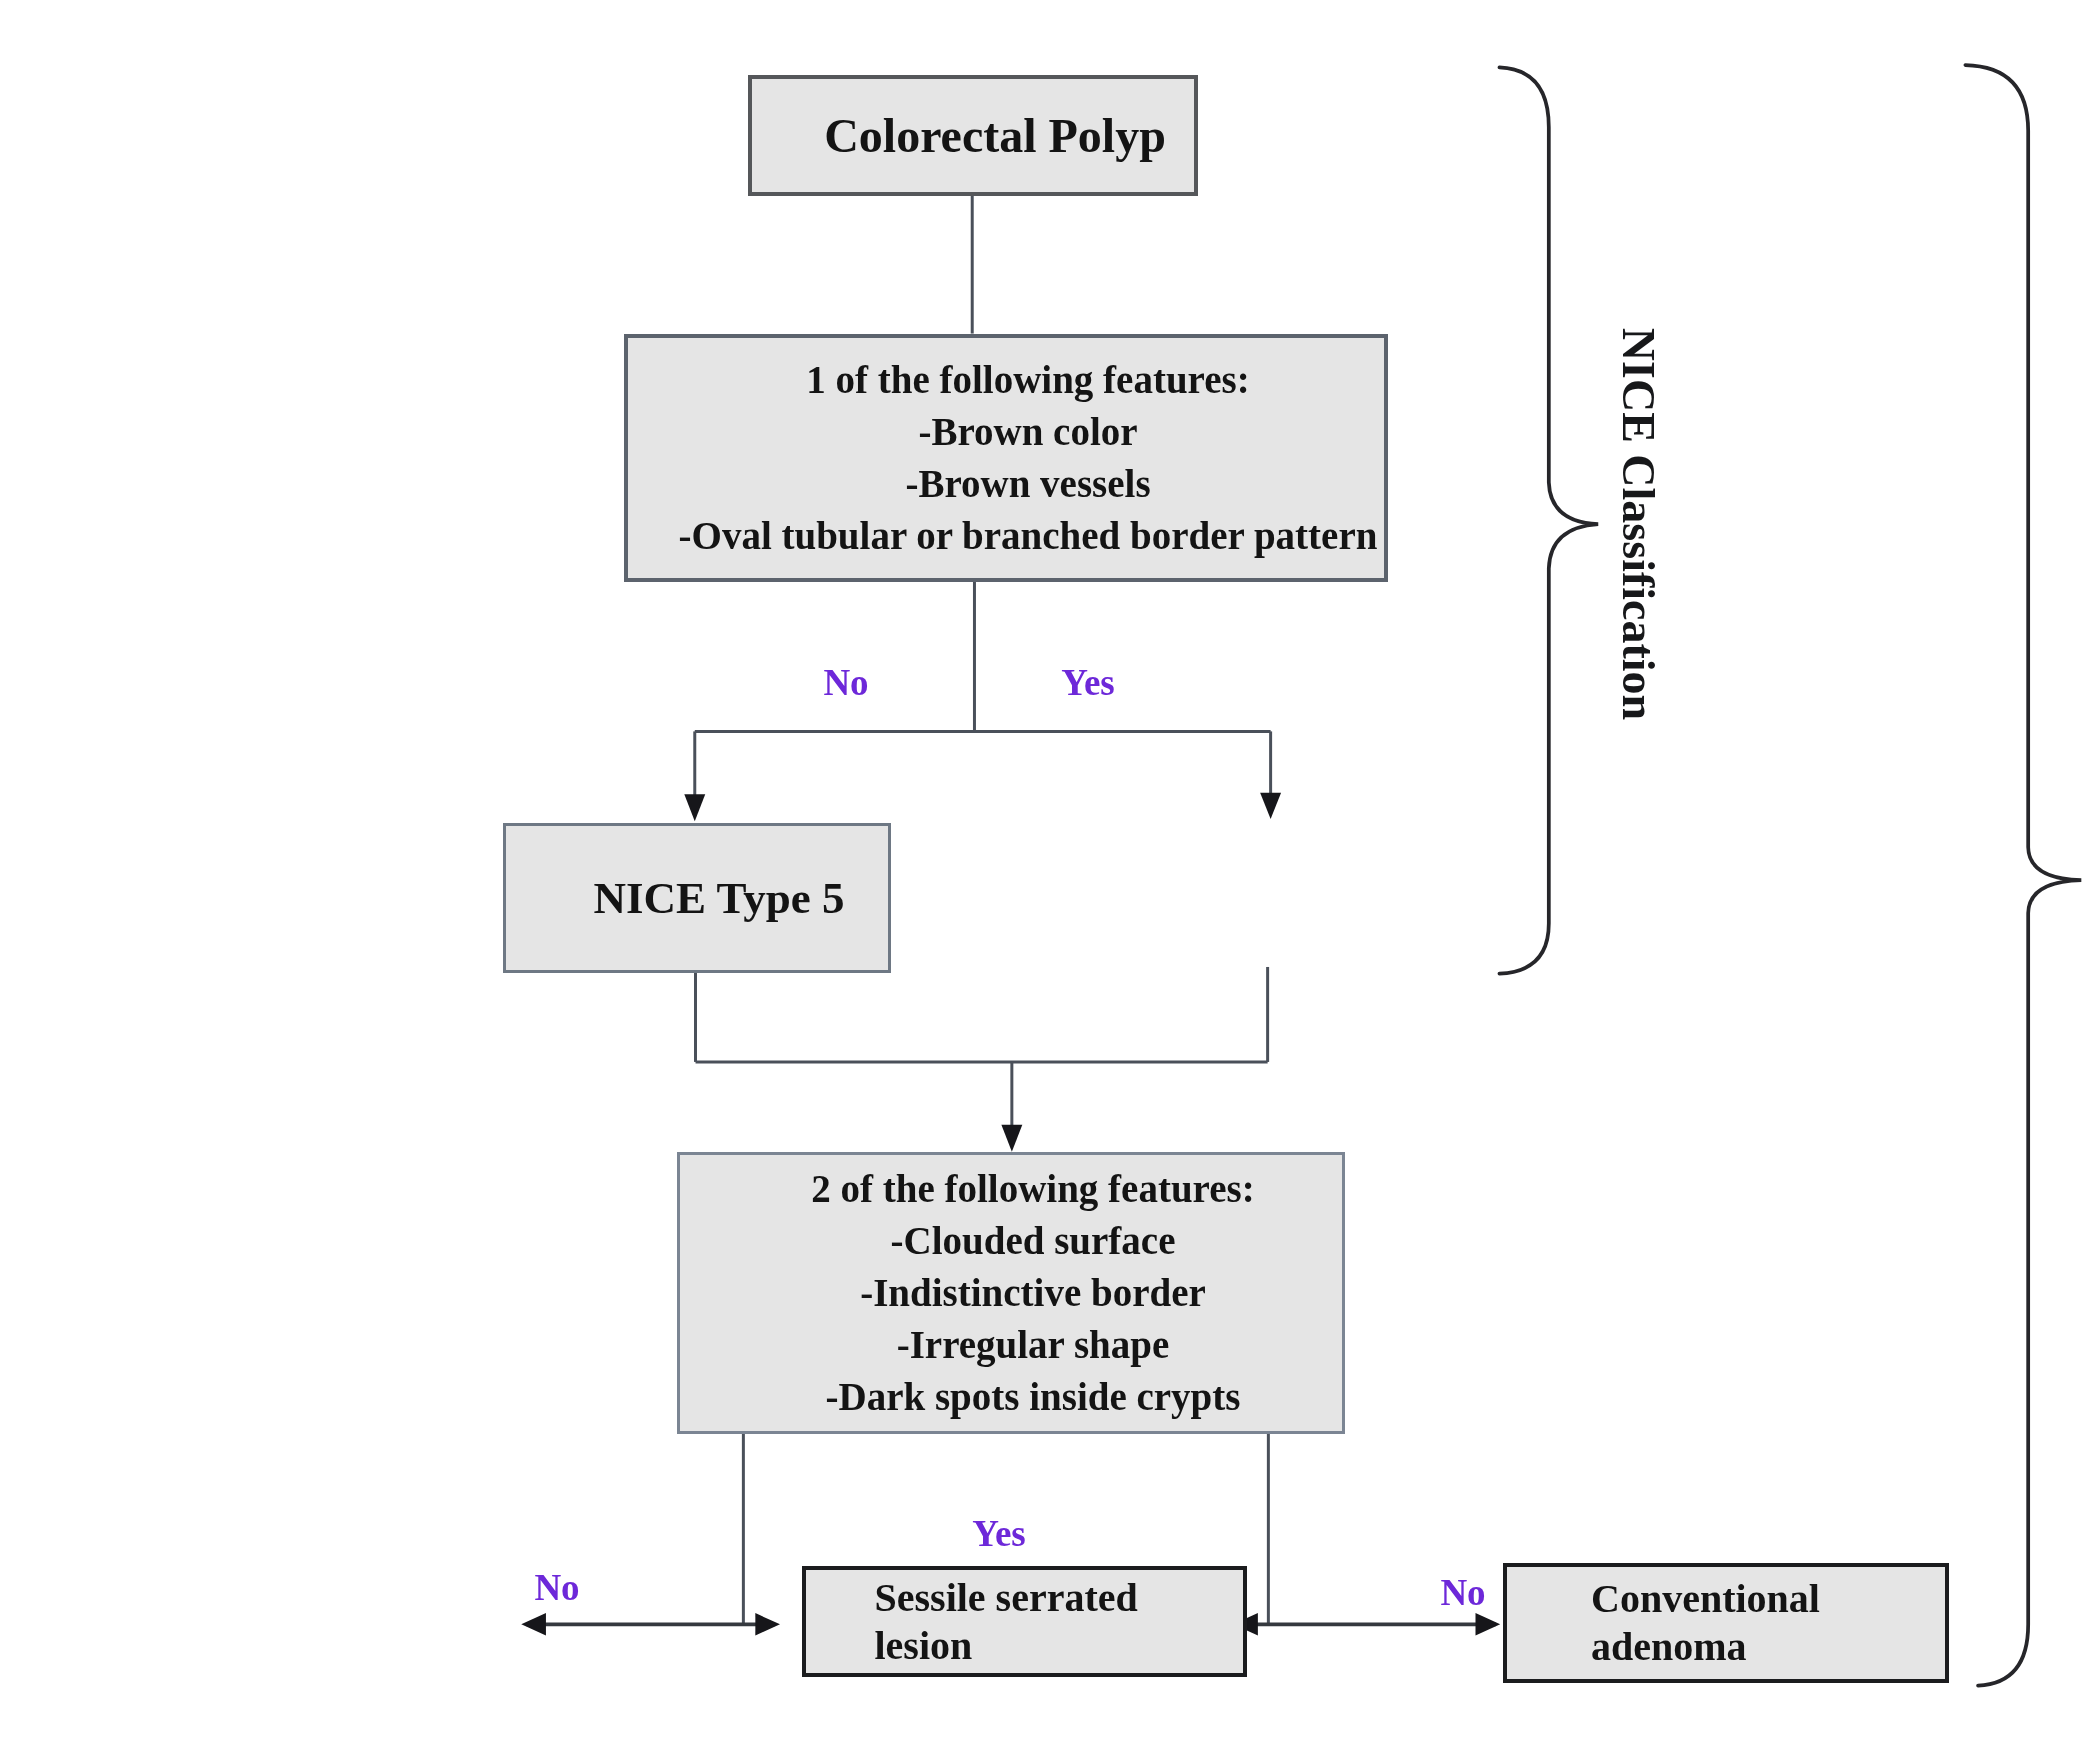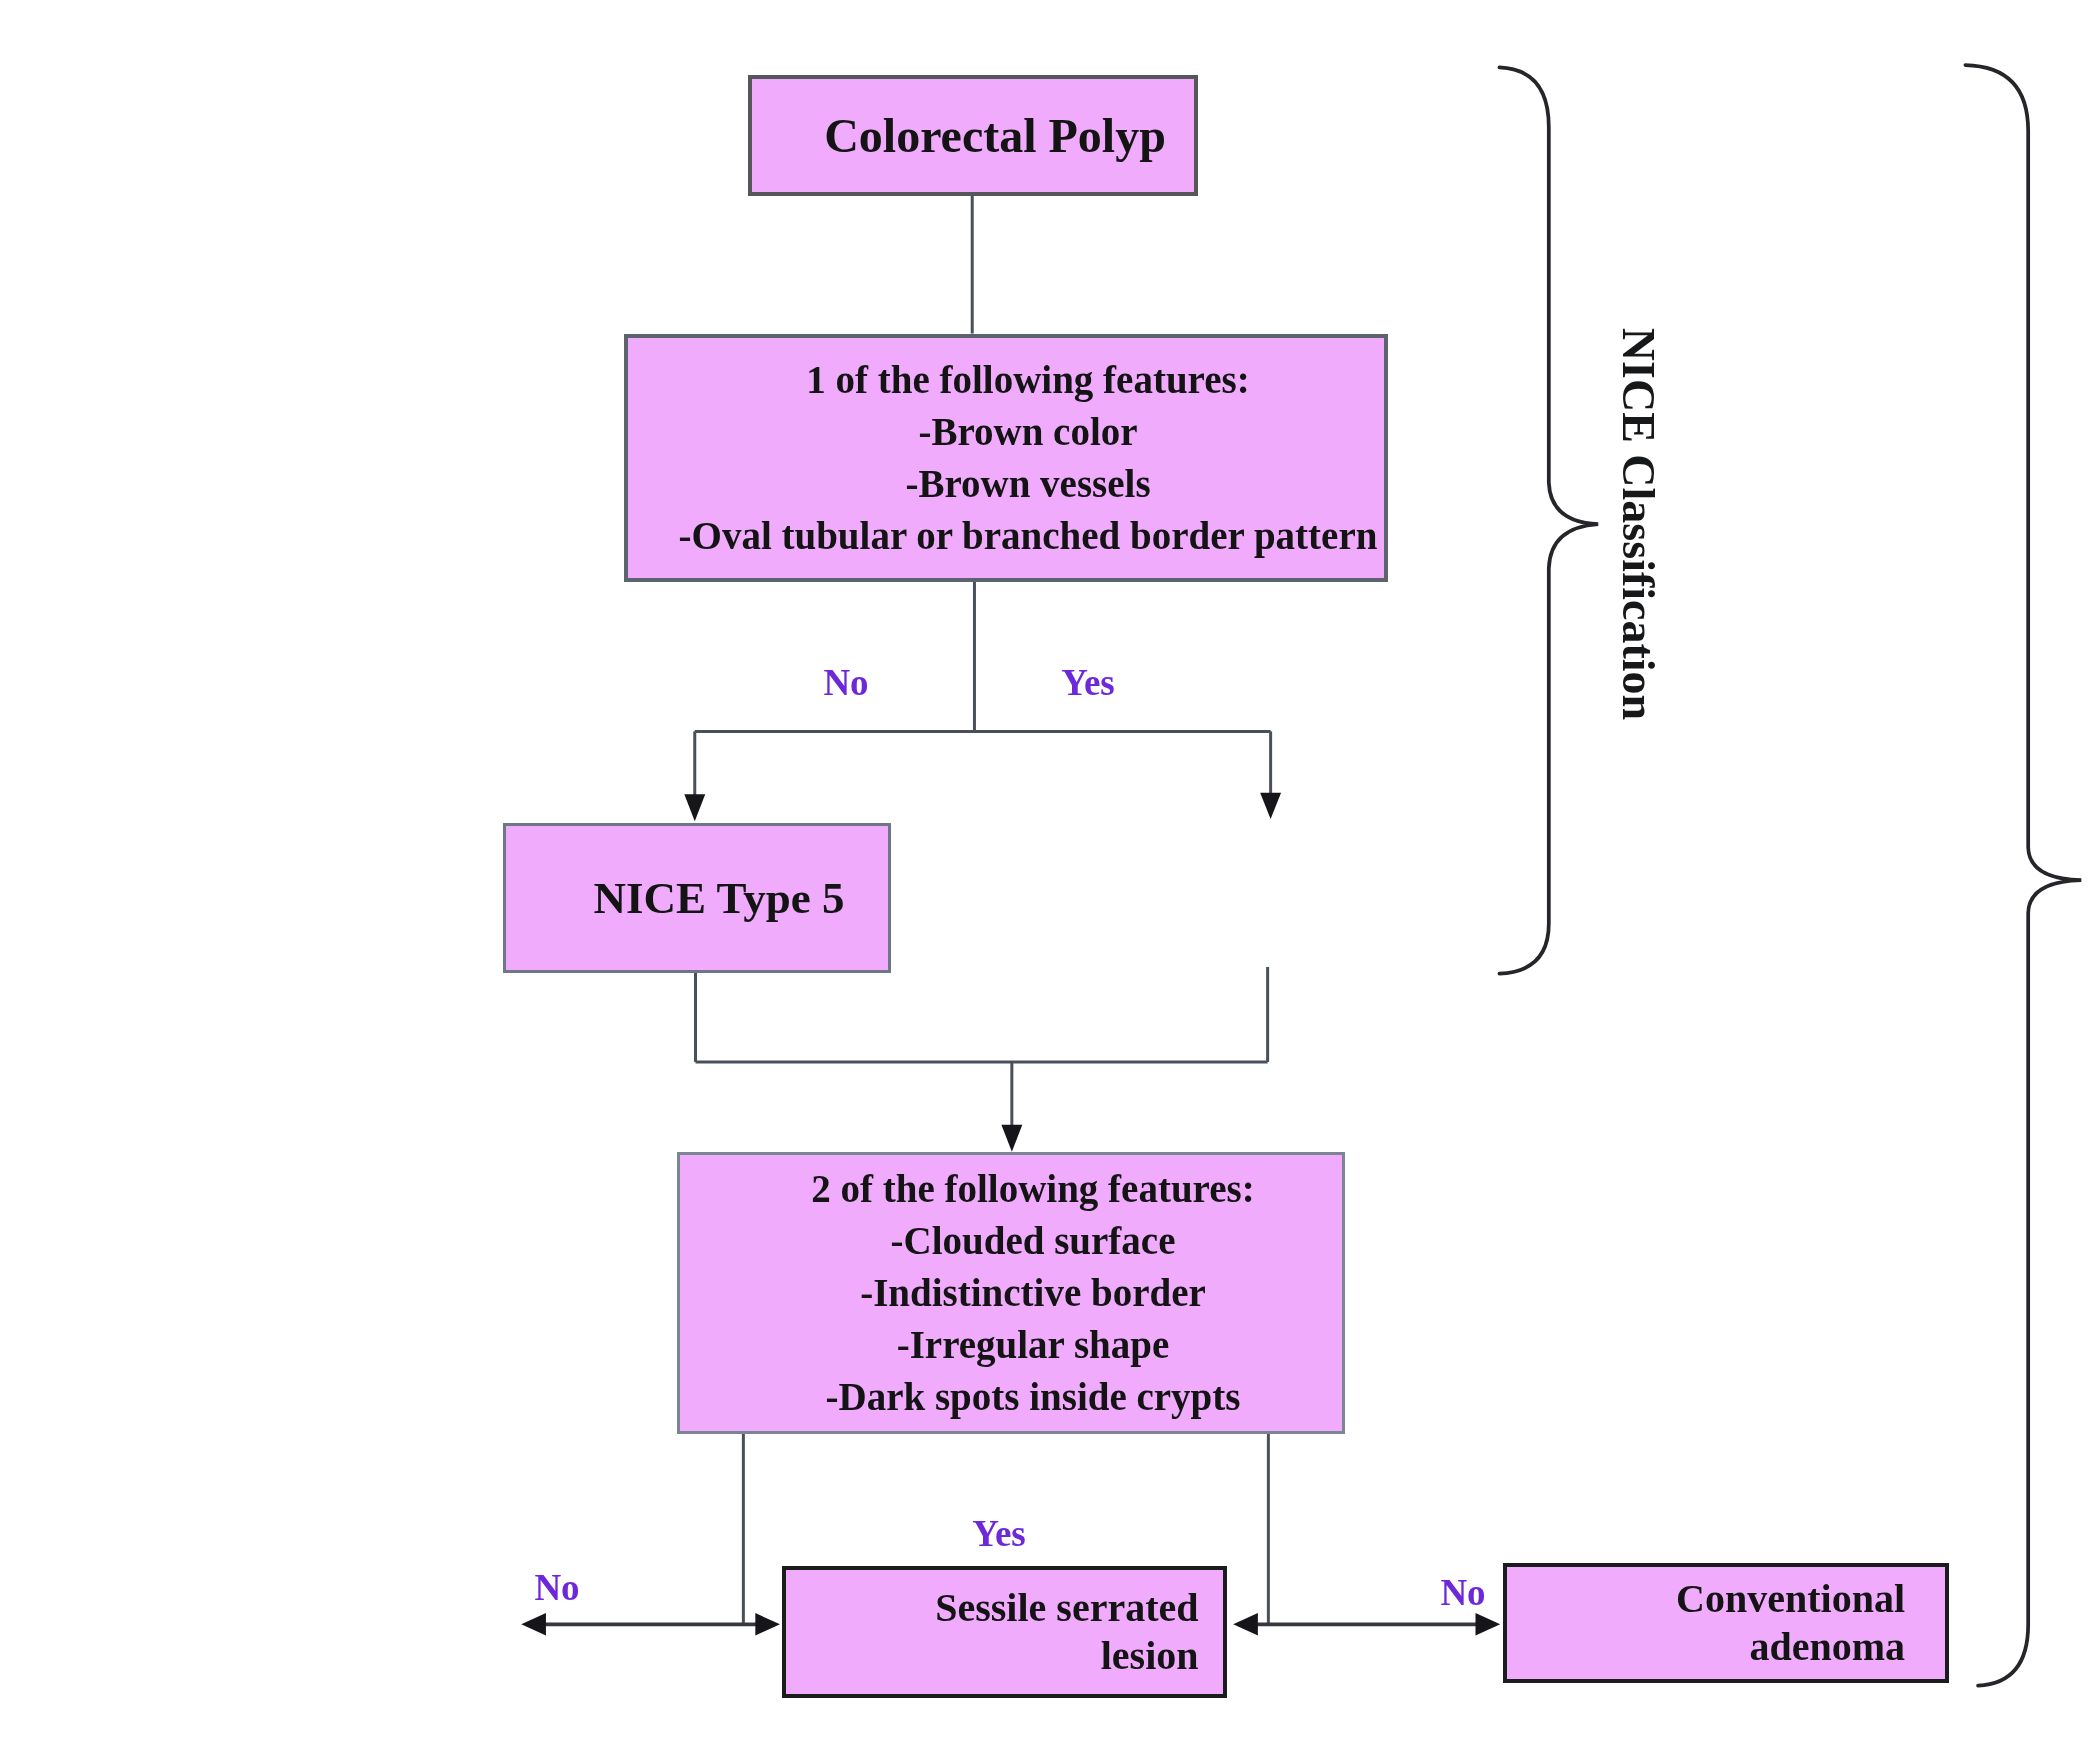--- a/index.html
+++ b/index.html
@@ -7,42 +7,42 @@
     position:relative;
     width:2097px;height:1738px;
     background:#ffffff;
     font-family:"Liberation Serif", serif;
     overflow:hidden;
   }
   #wires{position:absolute;left:0;top:0;z-index:1;}
   .node{
     position:absolute;
     box-sizing:border-box;
-    background:#f0abfc;
+    background:#e5e5e5;
     display:flex;flex-direction:column;
     align-items:center;justify-content:center;
-    text-align:right;
+    text-align:left;
     color:#141414;
     z-index:2;
     padding-left:44px;
   }
   .node .title{font-weight:bold;}
   .border-dark{border:4.5px solid #55575a;}
   .border-black{border:4.5px solid #1b1c1e;}
   .border-gray{border:3.7px solid #6e7884;}
   .border-gray-light{border:3.7px solid #7b8593;}
   .border-criteria1{border:4.5px solid #5c636d;}
 
   #node-colorectal{left:748px;top:75px;width:450px;height:121px;font-size:48px;}
   #node-criteria1{left:590px;top:334px;width:764px;height:248px;font-size:39px;line-height:52px;margin-left:34px;}
   #node-nice1{left:503px;top:823px;width:388px;height:150px;font-size:45px;}
   #node-nice2{left:1082px;top:821px;width:377px;height:147px;font-size:45px;}
   #node-criteria2{left:677px;top:1152px;width:668px;height:282px;font-size:39px;line-height:52px;}
   #node-hyperplastic{left:64px;top:1565px;width:450px;height:122px;font-size:43px;color:#3d4a66;}
-  #node-sessile{left:782px;top:1566px;width:445px;height:132px;font-size:40px;line-height:48px;}
+  #node-sessile{left:802px;top:1566px;width:445px;height:111px;font-size:40px;line-height:48px;}
   #node-sessile .title{max-width:344px;}
   #node-conventional{left:1503px;top:1563px;width:446px;height:120px;font-size:40px;line-height:48px;}
   #node-conventional .title{max-width:314px;}
 
   .criteria-heading{font-weight:bold;}
   .criteria-item{font-weight:bold;}
 
   .edge-label{
     position:absolute;z-index:3;
     font-weight:bold;font-size:37px;color:#6d28d9;

